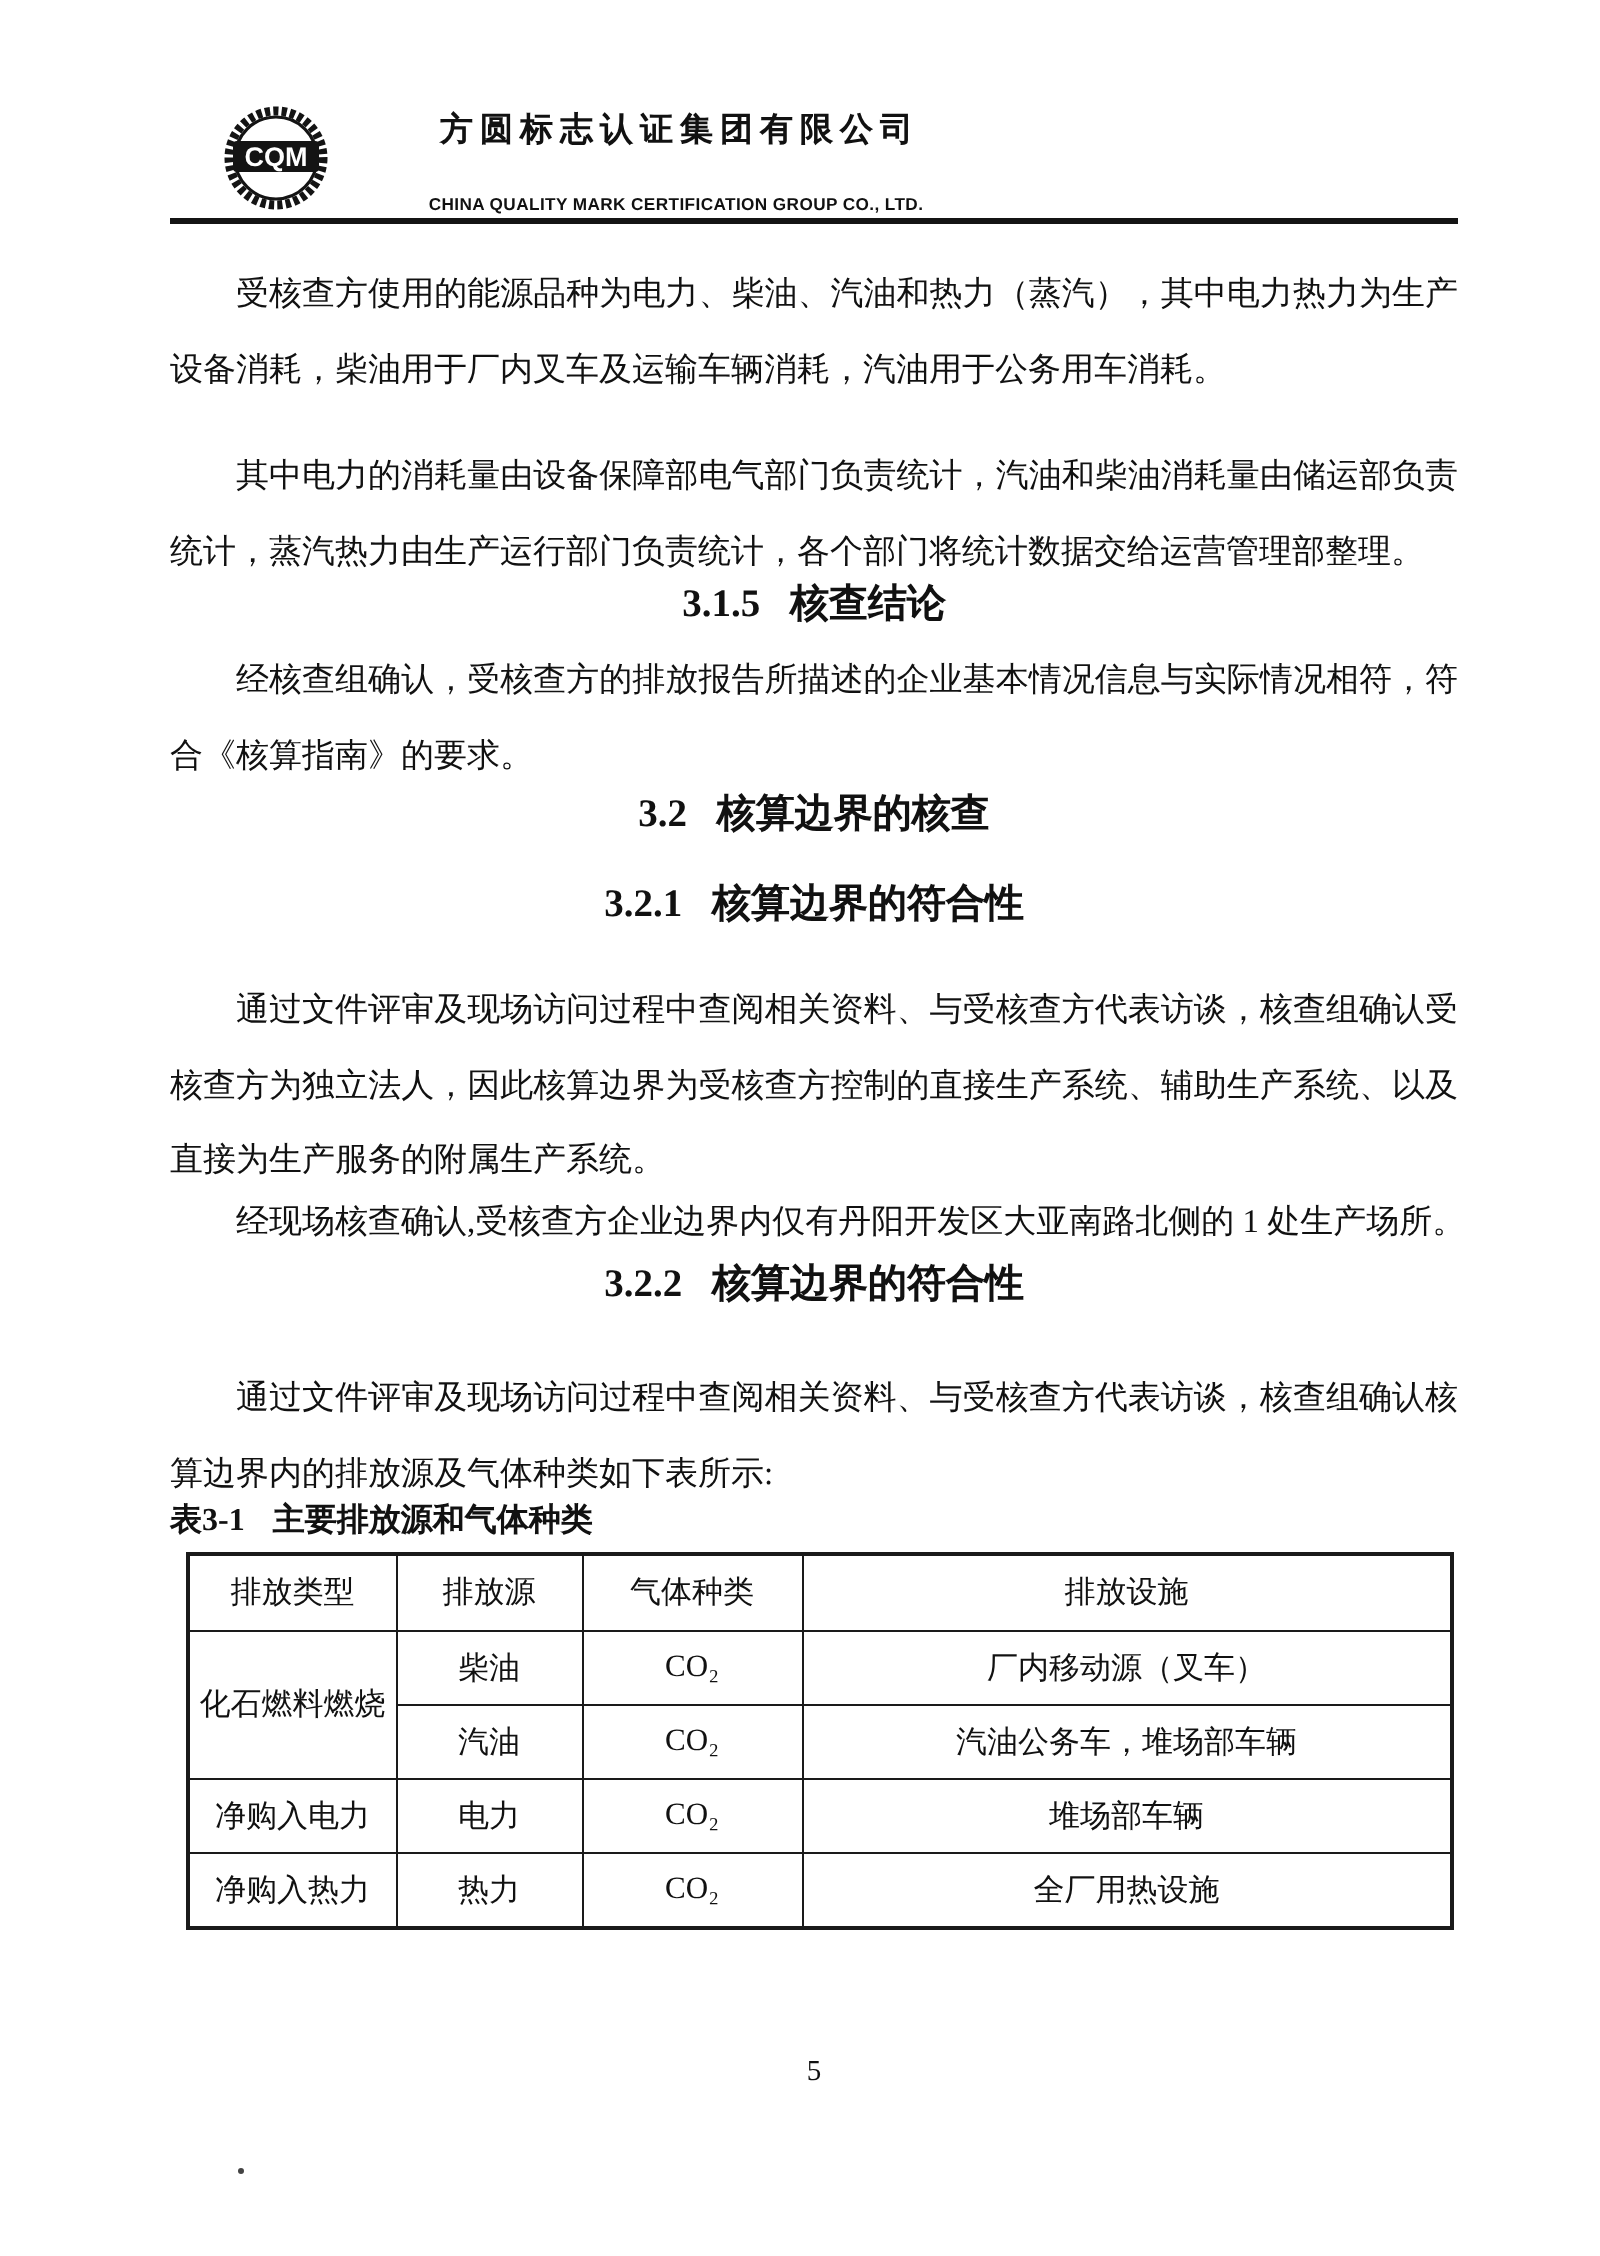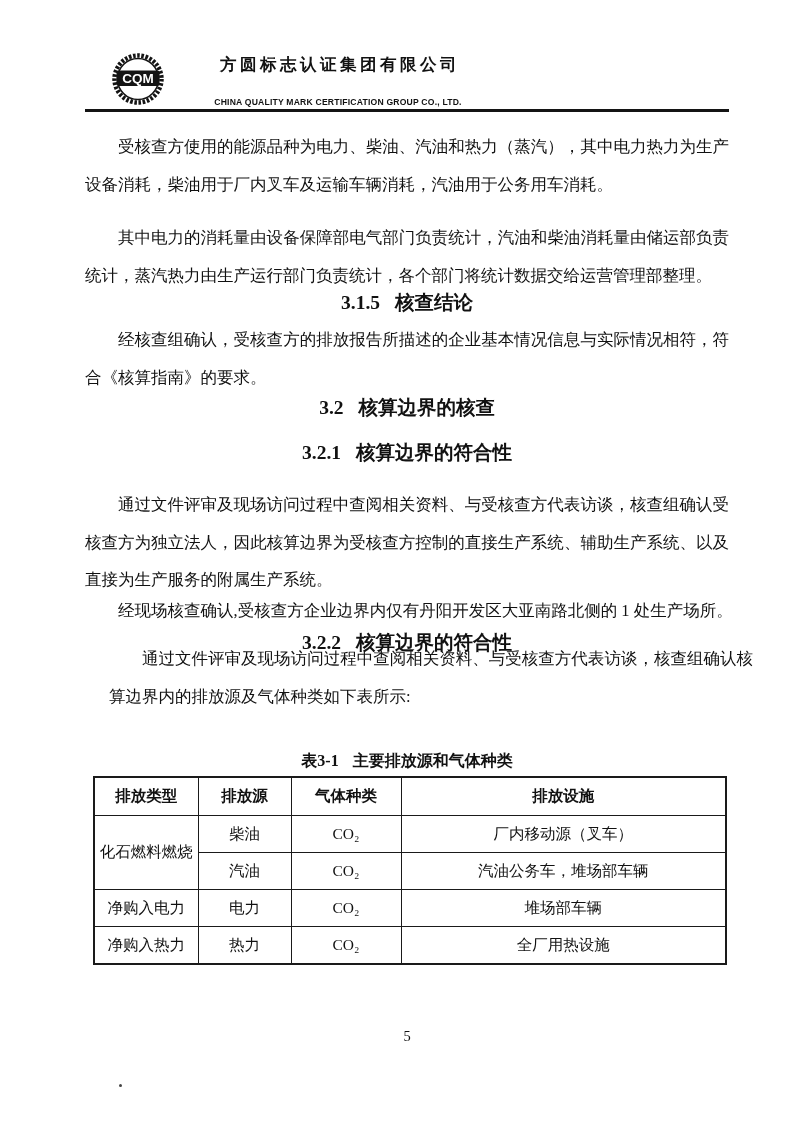--- a/index.html
+++ b/index.html
@@ -50,40 +50,40 @@
     left: 85px; width: 644px; margin: 0;
     font-size: 16.5px; line-height: 37.5px;
     text-align: justify;
     text-indent: 33px;
   }
   .p1 { top: 128px; }
   .p2 { top: 219px; }
   .p3 { top: 321px; }
   .p4 { top: 486px; }
   .p5 { top: 592px; white-space: nowrap; }
-  .p6 { top: 640px; margin-left: 24px; }
+  .p6 { top: 680px; }
 
   
   .tbl-caption {
     left: 85px; top: 750px; width: 644px;
-    text-align: center; font-size: 16px; font-weight: bold; line-height: 22px;
+    text-align: left; font-size: 16px; font-weight: bold; line-height: 22px;
   }
   .tbl-caption .cap-text { margin-left: 14px; }
   table.tbl {
     position: absolute; left: 93px; top: 776px; width: 632px;
     border-collapse: collapse; table-layout: fixed;
     border: 2px solid #1a1a1a;
   }
   .tbl th, .tbl td {
     border: 1px solid #1a1a1a;
     text-align: center; vertical-align: middle;
     font-size: 15.5px; padding: 0 4px;
     overflow: hidden; white-space: nowrap;
   }
-  .tbl th { height: 37px; font-weight: bold; }
+  .tbl th { height: 37px; font-weight: normal; }
   .tbl td { height: 36px; }
   .gas-cell { font-size: 16.5px; font-family: "Liberation Serif", serif; }
 
   
   .page-num {
     left: 85px; top: 1028px; width: 644px;
     text-align: center; font-size: 14.5px; line-height: 16px;
   }
   .footer-dot {
     left: 119px; top: 1084px; width: 3px; height: 3px;

